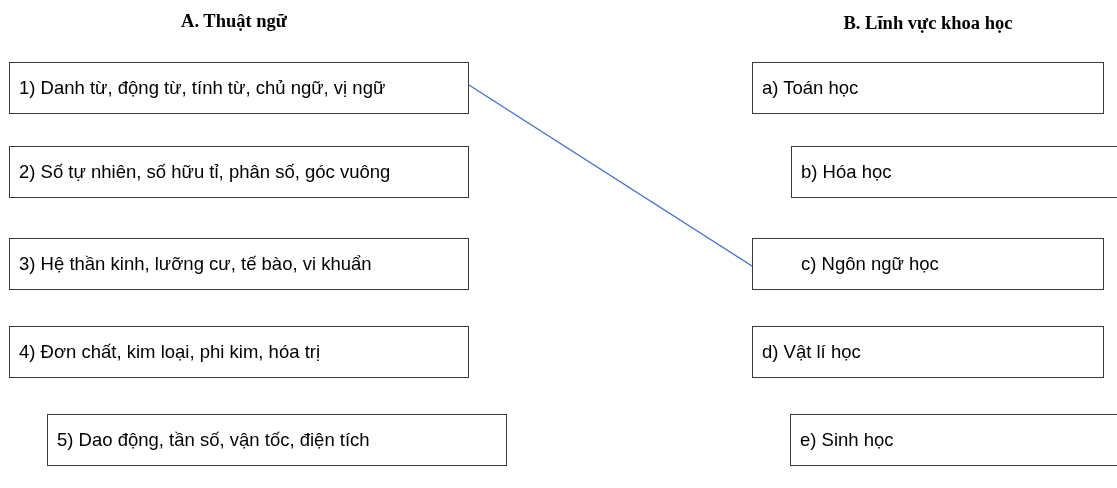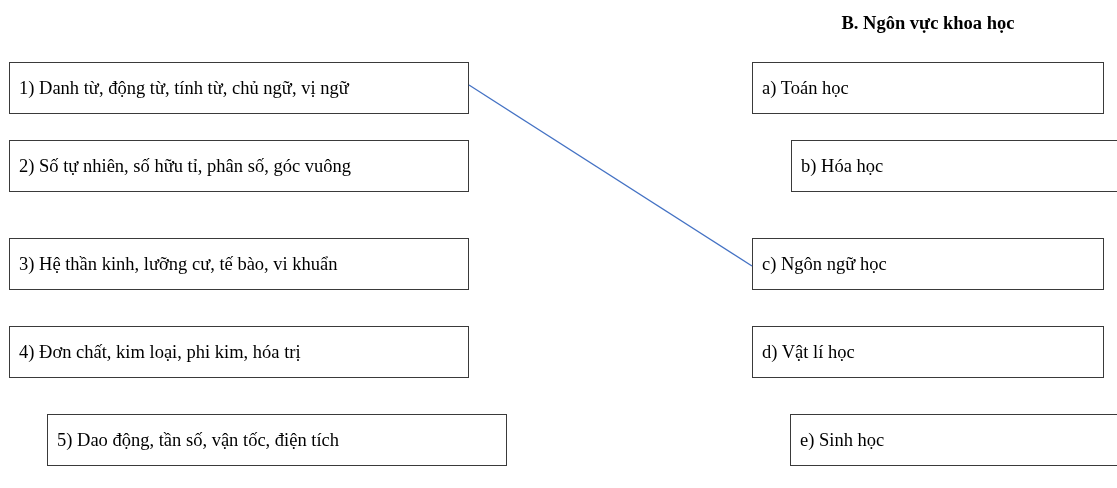--- a/index.html
+++ b/index.html
@@ -45,53 +45,54 @@
   .box {
     position: absolute;
     box-sizing: border-box;
     border: 1.6px solid #3a3a3a;
     background: #ffffff;
     display: flex;
     align-items: center;
     height: 52px;
   }
   .box .box-text {
-    font-family: Liberation Serif, serif;
+    font-family: Liberation Sans, sans-serif;
     font-size: 18.5px;
     line-height: 22px;
     white-space: nowrap;
     color: #000000;
     padding-left: 9px;
   }
 
   .col-left .box  { left: 9px;   width: 460px; }
   .col-right .box { left: 752px; width: 352px; }
 
   .row-0 { top: 62px; }
-  .row-1 { top: 140px; }
+  .row-1 { top: 146px; }
   .row-2 { top: 238px; }
   .row-3 { top: 326px; }
   .row-4 { top: 414px; margin-left: 38px; }
 
   #connector-layer {
     position: absolute;
     left: 0;
     top: 0;
     width: 1117px;
     height: 488px;
     pointer-events: none;
   }
 </style>
 </head>
 <body style="color: rgb(0, 0, 0);">
 
 <div id="page" style="background: rgb(255, 255, 255);">
 
+  <div class="col-header" id="header-a">A. Thuật ngữ</div>
 
-  <div class="col-header" id="header-b">B. Ngôn vực khoa học</div>
+  <div class="col-header" id="header-b">B. Lĩnh vực khoa học</div>
 
   <div class="col-left">
     <div class="box row-0" style="border-color: rgb(58, 58, 58);">
       <span class="box-text">1) Danh từ, động từ, tính từ, chủ ngữ, vị ngữ</span>
     </div>
     <div class="box row-1" style="border-color: rgb(58, 58, 58);">
       <span class="box-text">2) Số tự nhiên, số hữu tỉ, phân số, góc vuông</span>
     </div>
     <div class="box row-2" style="border-color: rgb(58, 58, 58); text-align: center;">
       <span class="box-text">3) Hệ thần kinh, lưỡng cư, tế bào, vi khuẩn</span>
@@ -104,21 +105,21 @@
     </div>
   </div>
 
   <div class="col-right">
     <div class="box row-0" style="border-color: rgb(58, 58, 58);">
       <span class="box-text">a) Toán học</span>
     </div>
     <div class="box row-1" style="border-color: rgb(58, 58, 58); margin-left: 39px;">
       <span class="box-text">b) Hóa học</span>
     </div>
-    <div class="box row-2" style="border-color: rgb(58, 58, 58);">
+    <div class="box row-2" style="border-color: rgb(58, 58, 58); padding-left: 39px;">
       <span class="box-text">c) Ngôn ngữ học</span>
     </div>
     <div class="box row-3" style="border-color: rgb(58, 58, 58);">
       <span class="box-text">d) Vật lí học</span>
     </div>
     <div class="box row-4" style="border-color: rgb(58, 58, 58);">
       <span class="box-text">e) Sinh học</span>
     </div>
   </div>
 

